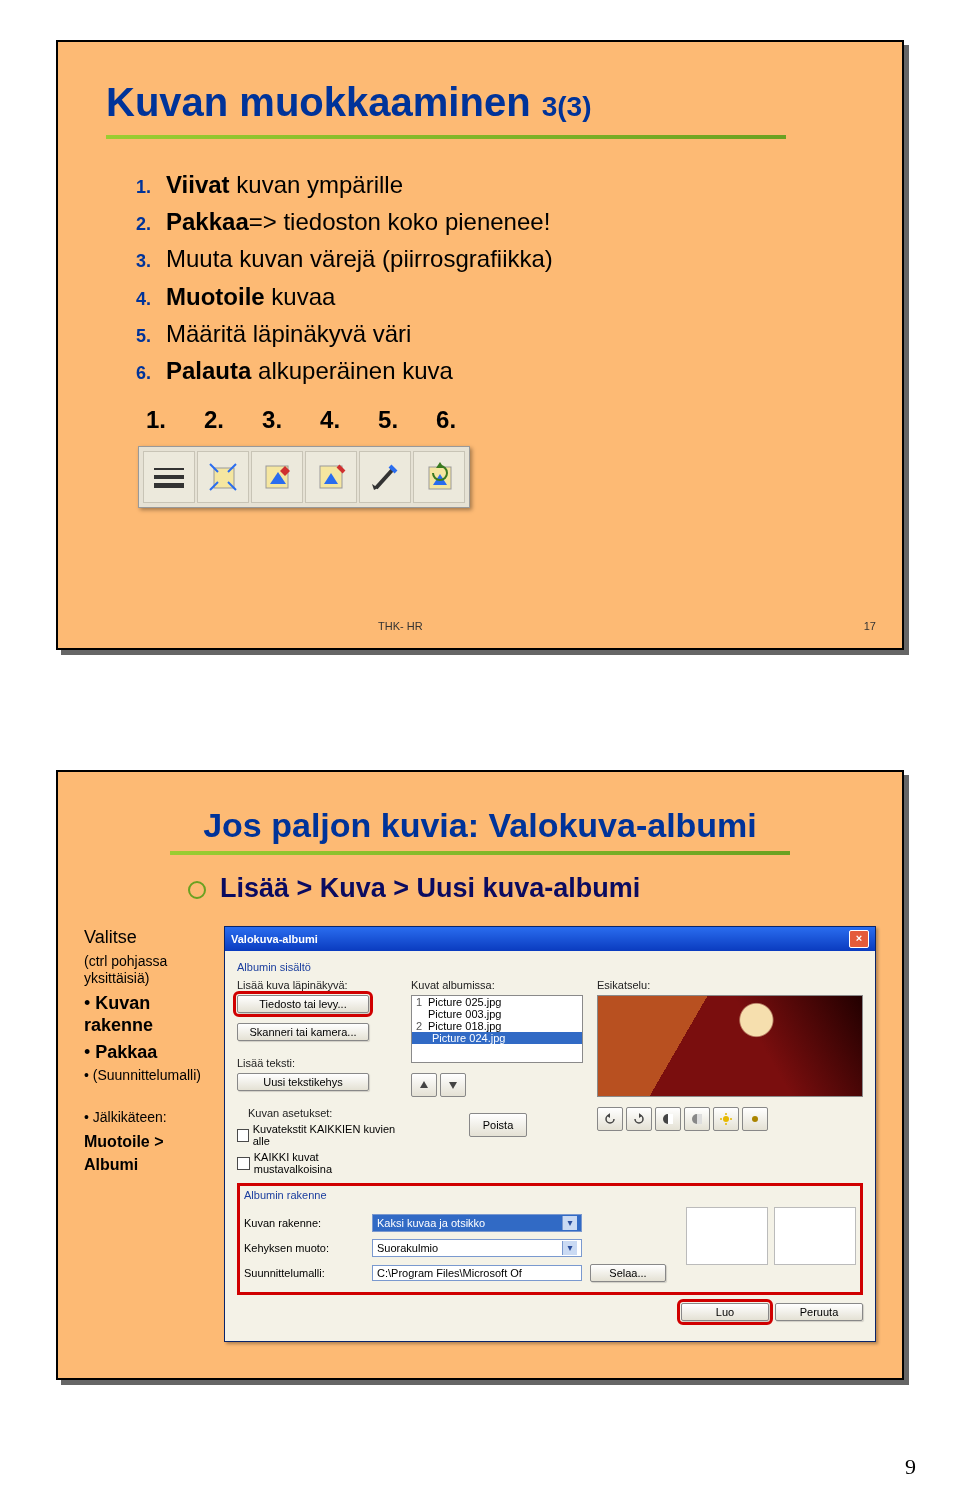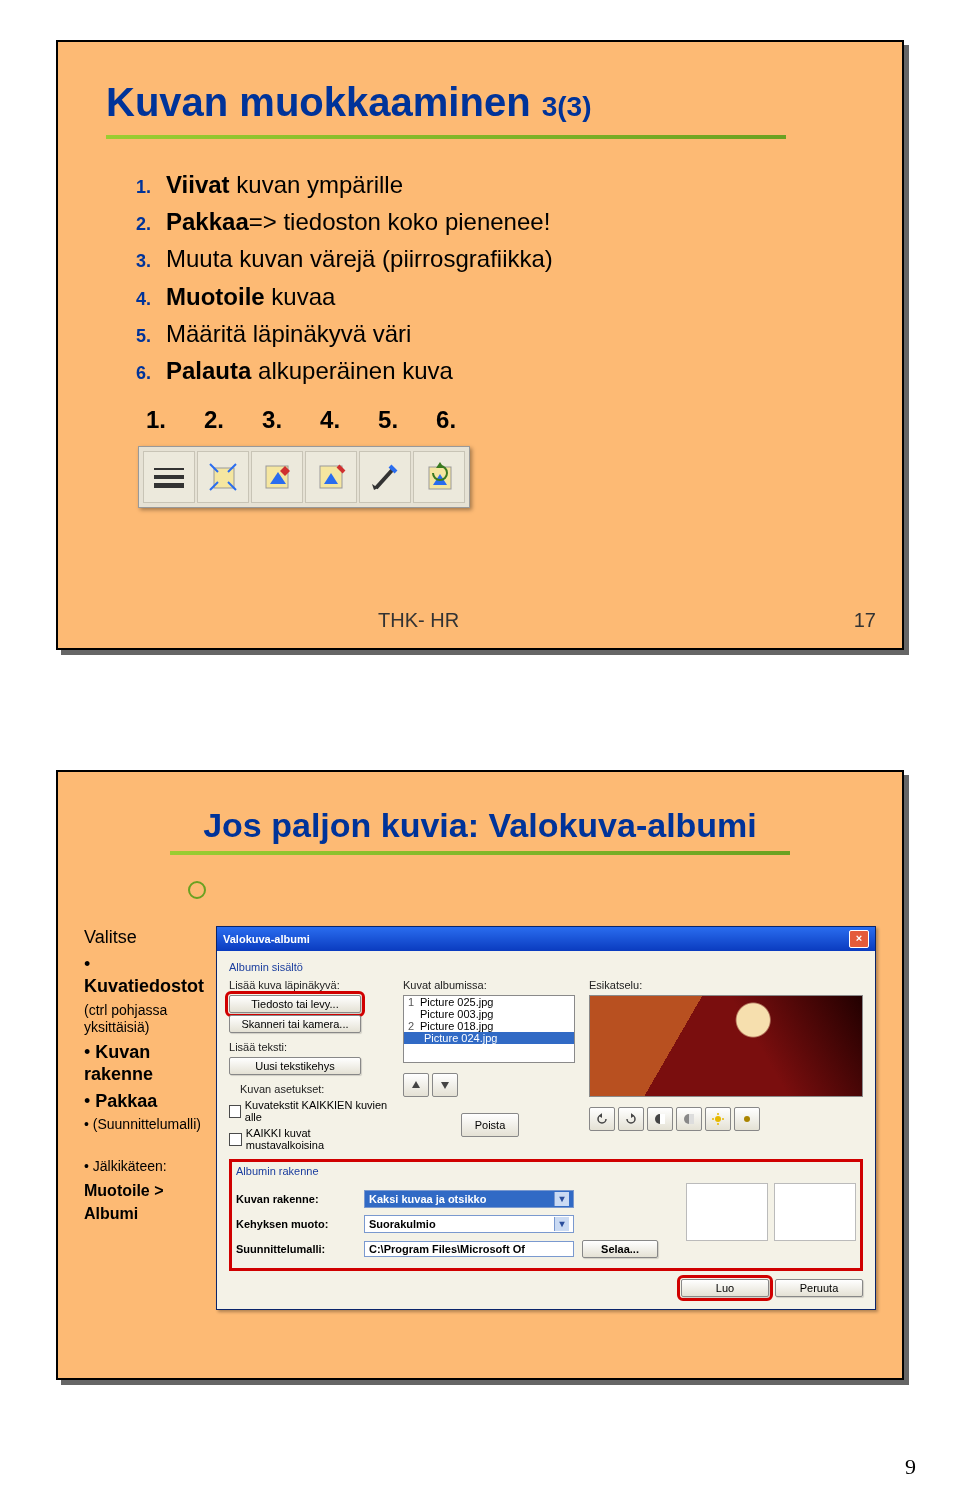--- a/index.html
+++ b/index.html
@@ -95,21 +95,21 @@
     align-items: center;
     justify-content: center;
   }
   .footer1 {
     position: absolute;
     bottom: 16px;
     left: 0;
     right: 26px;
     display: flex;
     justify-content: space-between;
-    font-size: 20px;
+    font-size: 11px;
     color: #333;
     padding-left: 320px;
   }
   
   .card2 .heading2 {
     text-align: center;
     color: #003399;
     font-size: 34px;
     font-family: Arial, sans-serif;
     margin: 0 0 6px 0;
@@ -192,21 +192,21 @@
   .col2 { width: 172px; }
   .col3 { flex:1; }
   .smlabel { color:#222; margin-bottom:4px; }
   .winbtn {
     display:inline-block;
     border:1px solid #888;
     background:linear-gradient(#fff,#e4e1d4);
     padding:2px 10px;
     font-size:11px;
     border-radius:2px;
-    margin-bottom:2px;
+    margin-bottom:10px;
     min-width:110px;
     text-align:center;
     box-shadow: 1px 1px 1px rgba(0,0,0,0.15);
   }
   .redbox { outline: 3px solid #d00000; outline-offset: 1px; }
   .listbox {
     border:1px solid #8a8a8a;
     background:#fff;
     height:66px;
     font-size:11px;
@@ -361,27 +361,26 @@
     <div class="footer1">
       <span>THK- HR</span>
       <span>17</span>
     </div>
   </div>
 
   <div class="card card2">
     <h2 class="heading2">Jos paljon kuvia: Valokuva-albumi</h2>
     <div class="underline2"></div>
     <div class="subline">
-      <span class="circ"></span>
+      <span class="circ"></span><b>Lisää &gt; Kuva &gt; Uusi kuva-albumi</b>
     </div>
 
     <div class="lowerrow">
       <div class="leftcol">
         <div class="lbl">Valitse</div>
-        <div class="lbl">• <span class="bullet">Kuvatiedostot</span></div>
         <div class="lbl sub" style="white-space:pre-line;">(ctrl pohjassa
 yksittäisiä)</div>
         <div class="lbl">• <span class="bullet">Kuvan</span><br><span class="bullet">rakenne</span></div>
         <div class="lbl">• <span class="bullet">Pakkaa</span></div>
         <div class="lbl sub">• <span>(Suunnittelumalli)</span></div>
         <div class="spacer"></div>
         <div class="lbl sub">• <span>Jälkikäteen:</span></div>
         <div class="lbl"><span class="bullet" style="font-size:16px;">Muotoile &gt; Albumi</span></div>
       </div>
 
@@ -488,21 +487,21 @@
                     <svg width="12" height="12">
                       <circle cx="6" cy="6" r="3" fill="#aa8400"></circle>
                     </svg>
                   </div>
               </div>
             </div>
           </div>
 
           <div class="redwrap">
             <div class="dgroup-title">Albumin rakenne</div>
-            <div style="display:flex; gap:28px;font-weight:bold;">
+            <div style="display:flex; gap:20px;">
               <div style="flex:1;">
                 <div class="albrow">
                   <span class="lab">Kuvan rakenne:</span>
                   <div class="select sel-highlight">
                     <span>Kaksi kuvaa ja otsikko</span>
                       <span class="arrow">▾</span>
                   </div>
                 </div>
                 <div class="albrow">
                   <span class="lab">Kehyksen muoto:</span>

